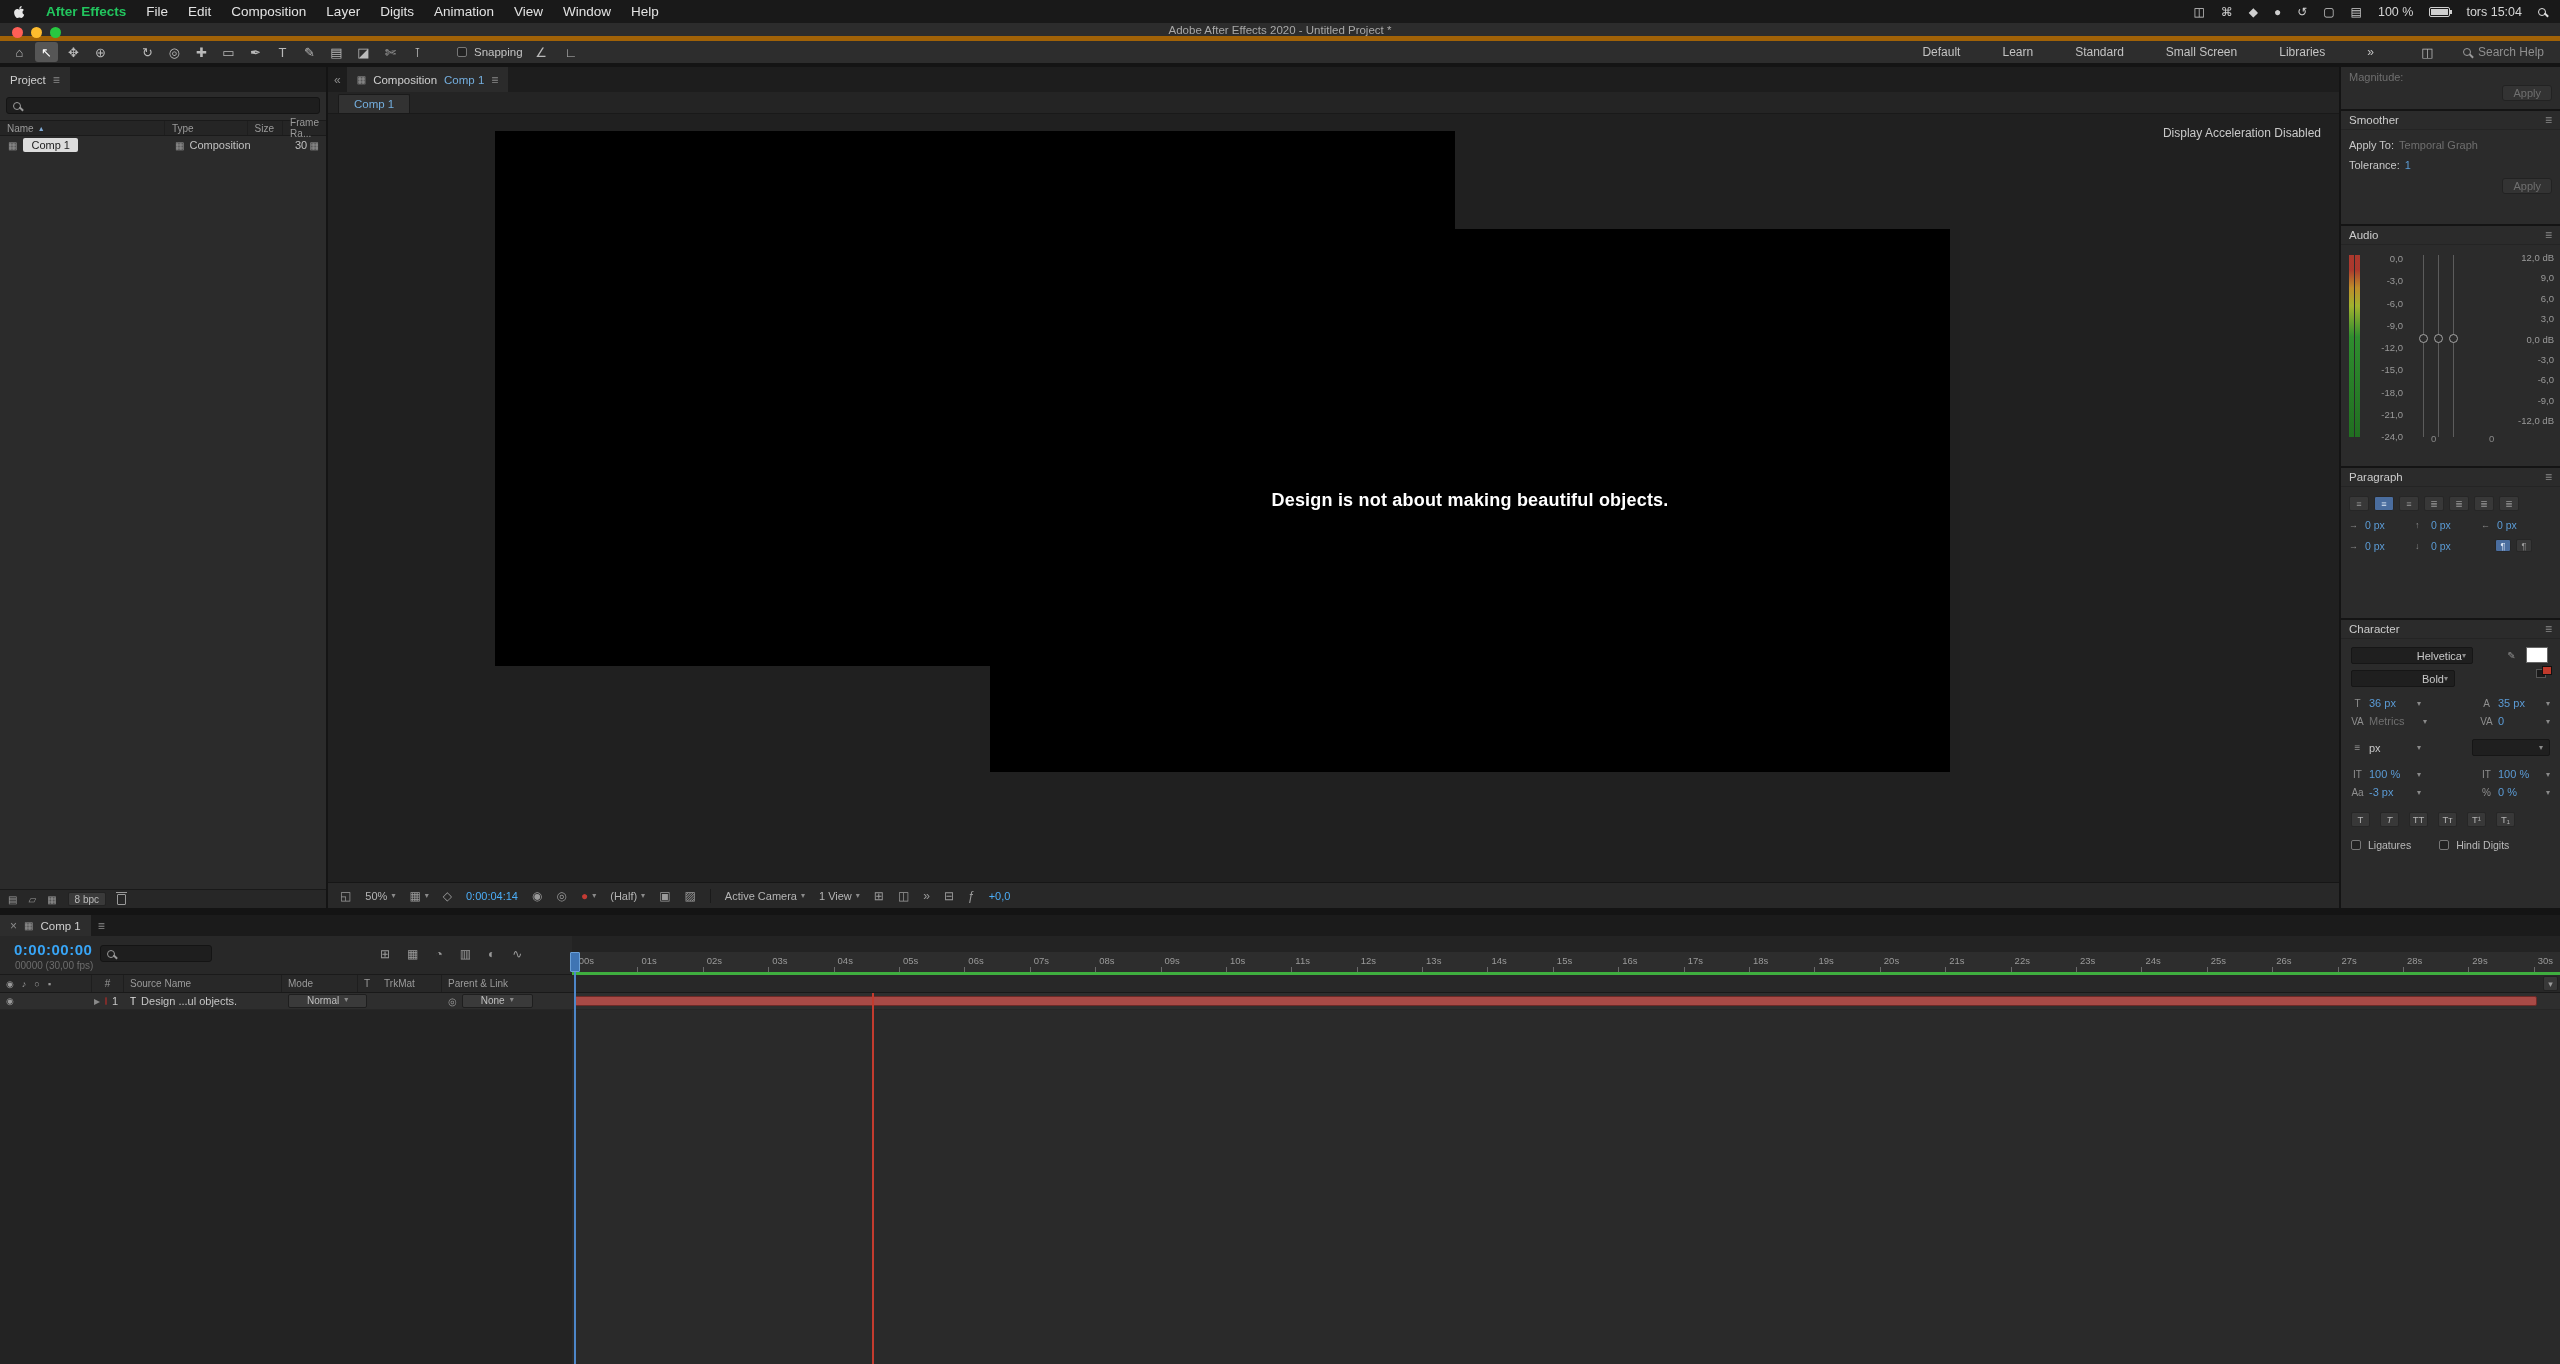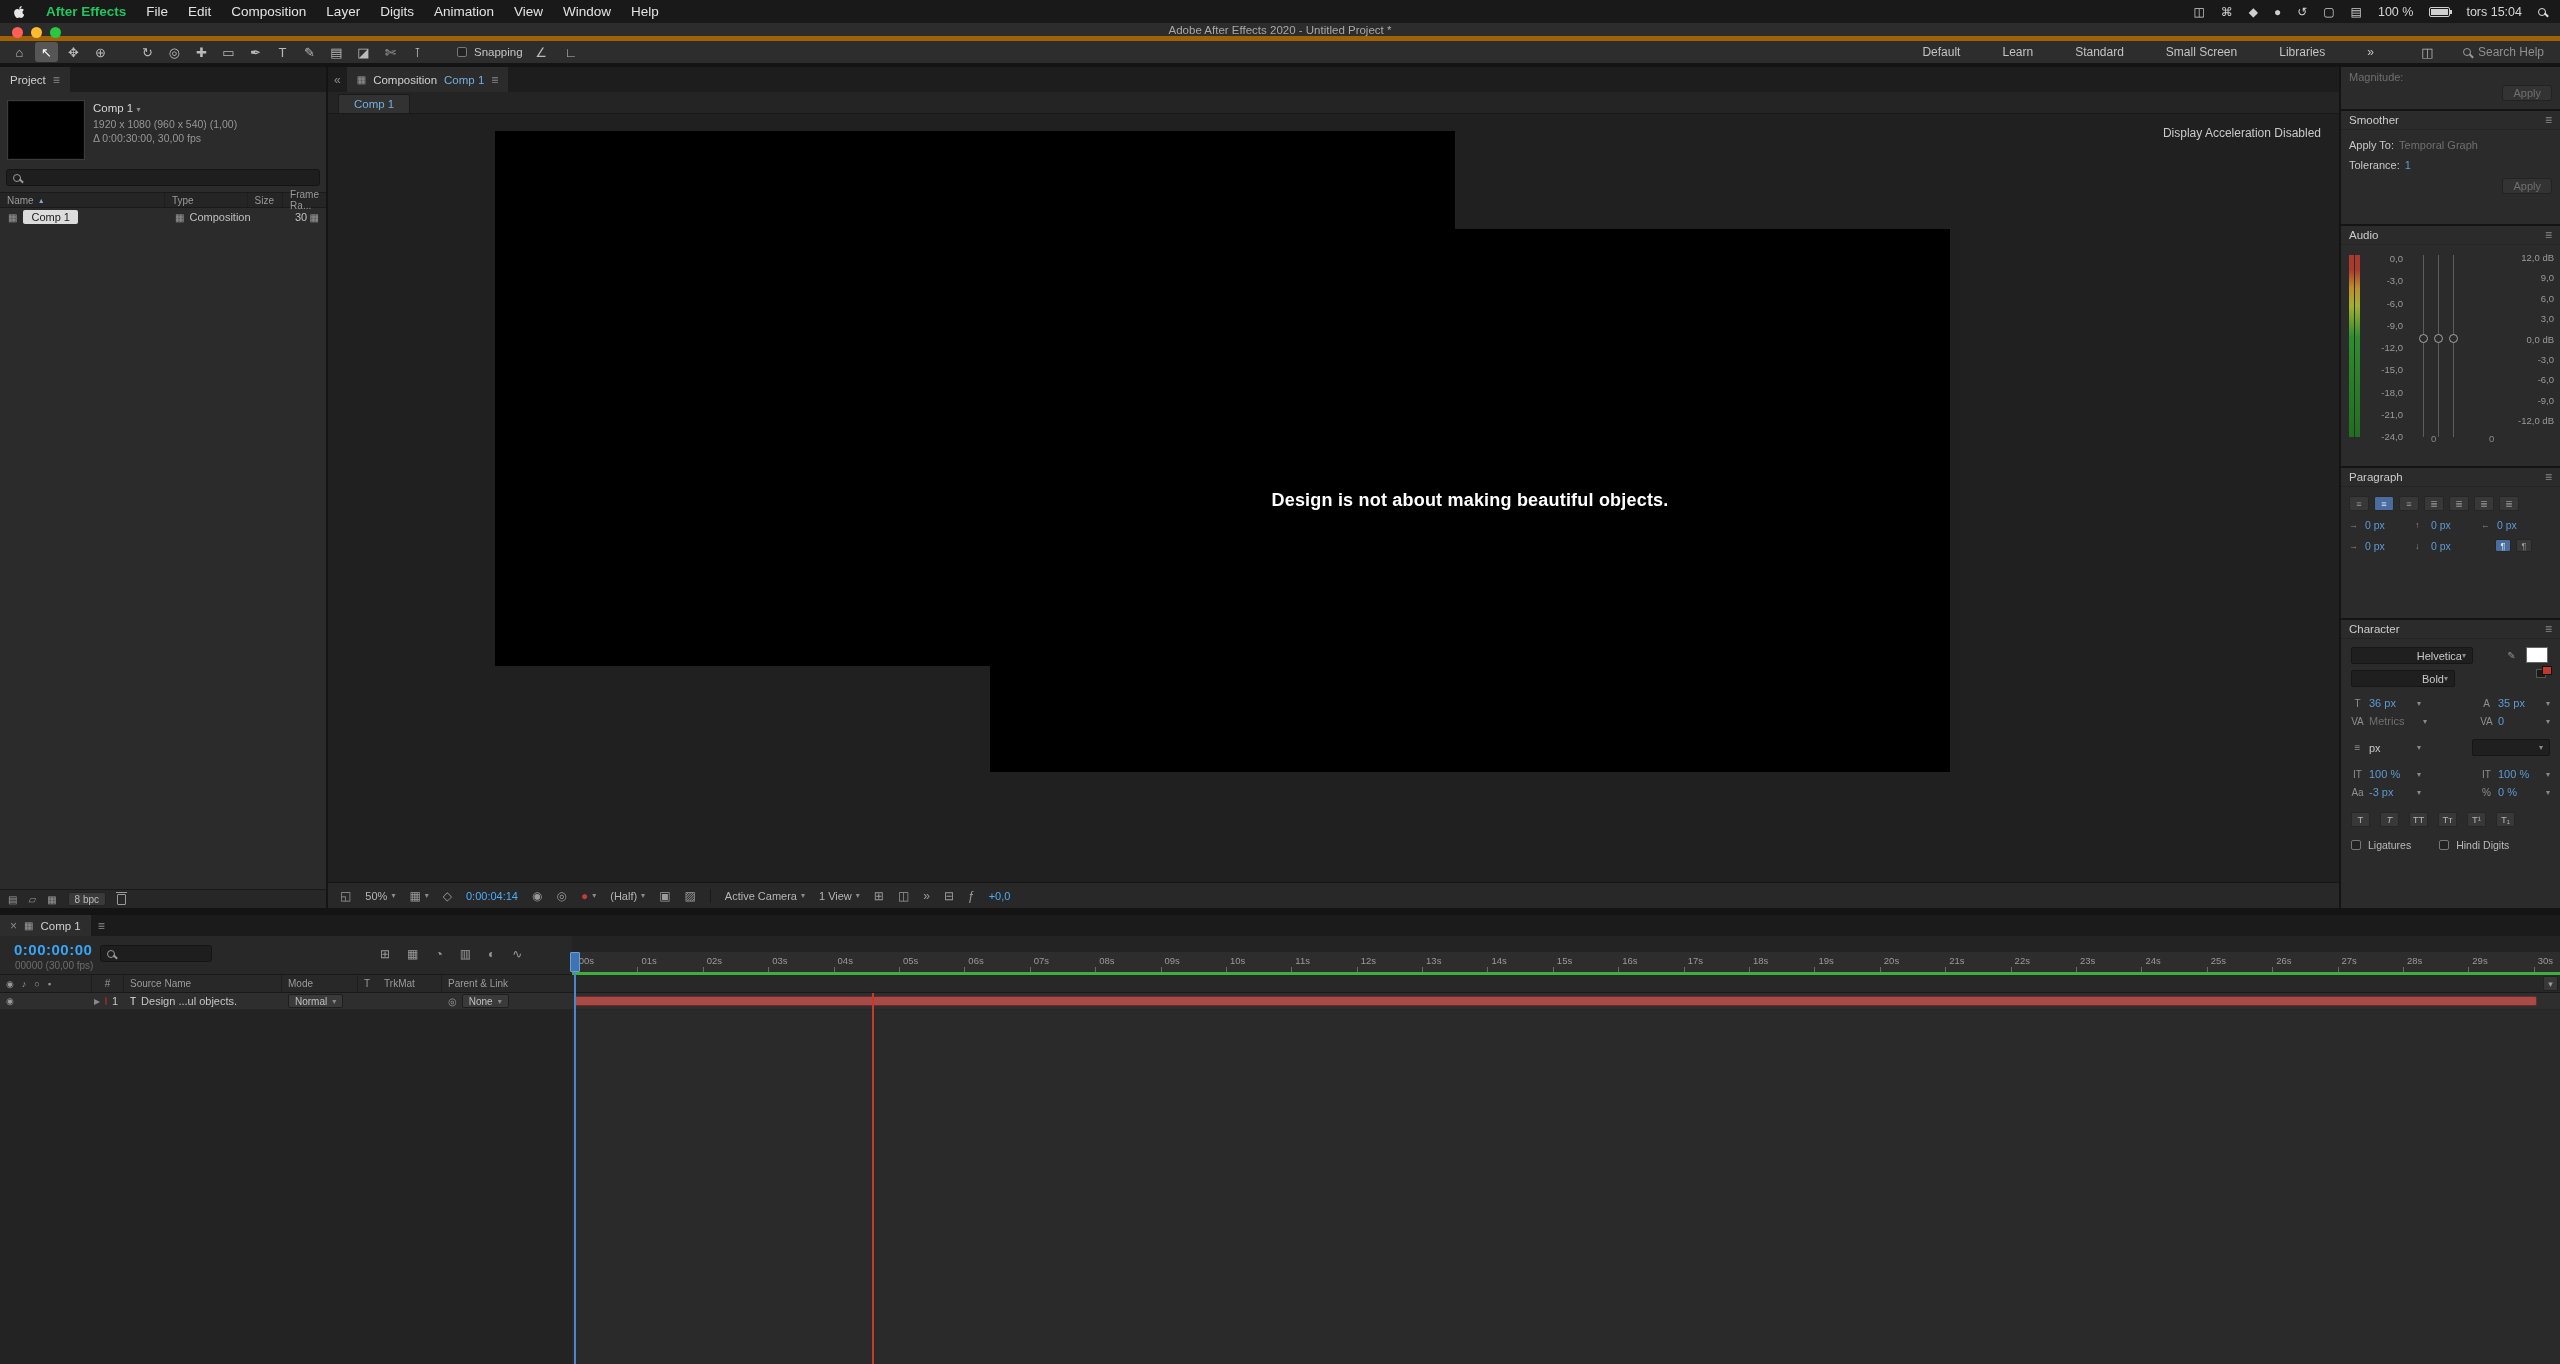--- a/index.html
+++ b/index.html
@@ -146,21 +146,21 @@
   .tl-heads{height:18px;display:flex;background:#282828;border-bottom:1px solid #191919;font-size:10px;
     color:#9a9a9a;align-items:stretch}
   .hc{display:flex;align-items:center;padding:0 6px;border-right:1px solid #1e1e1e;gap:8px}
   .hc1{width:92px}.hc2{width:32px;justify-content:center}.hc3{width:158px}.hc4{width:76px}
   .hc5{width:84px;gap:14px}.hc6{width:130px;border-right:none}
   .tl-layer{height:17px;display:flex;align-items:center;background:#2e2e2e;font-size:11px;color:#c6c6c6;
     border-bottom:1px solid #262626}
   .lc{display:flex;align-items:center;padding:0 6px;gap:5px;height:100%}
   .redchip{width:8px;height:8px;background:#b0413e;border:1px solid #7d2c2a;border-radius:1px}
   .modebox{height:14px;background:#3a3a3a;border:1px solid #1e1e1e;border-radius:2px;display:flex;
-    align-items:center;gap:5px;padding:0 6px;font-size:10px;color:#c0c0c0}
+    gap:5px;padding:0 18px;font-size:10px;color:#c0c0c0}
   .tl-right{position:absolute;left:572px;right:0;top:0;bottom:0;background:#2a2a2a}
   .tr-top{height:16px;background:#232323}
   .ruler{position:absolute;top:16px;left:0;right:0;height:20px;background:#2d2d2d;display:flex;overflow:hidden}
   .tick-cell{flex:0 0 65.4px;position:relative;font-size:9.5px;color:#9a9a9a;padding:3px 0 0 4px}
   .tick-cell::before{content:"";position:absolute;left:0;bottom:0;width:1px;height:5px;background:#6a6a6a}
   .cache-line{position:absolute;top:36px;left:0;right:0;height:3px;background:#3fae3f}
   .tr-heads{position:absolute;top:39px;height:18px;left:0;right:0;background:#282828;border-bottom:1px solid #191919}
   .layer-band{position:absolute;top:57px;height:17px;left:0;right:0;background:#2e2e2e;border-bottom:1px solid #262626}
   .layer-bar{position:absolute;top:60px;left:2px;width:1963px;height:10px;background:#a84a46;
     border:1px solid #6e2a27;border-radius:2px;z-index:2}
@@ -241,31 +241,20 @@
     <span class="mag"></span>
     <span>Search Help</span>
   </div>
 </div>
 
 <div class="panel project-panel">
   <div class="tabbar">
     <div class="tab">
       <span>Project</span>
       <span class="hamb">≡</span>
-    </div>
-  </div>
-  <div class="proj-info">
-    <div class="thumb"></div>
-    <div class="info-lines">
-      <div class="proj-name">
-        <span>Comp 1</span>
-        <span class="caret">▾</span>
-      </div>
-      <div class="proj-meta">1920 x 1080  (960 x 540) (1,00)</div>
-      <div class="proj-meta">Δ 0:00:30:00, 30,00 fps</div>
     </div>
   </div>
   <div class="search-row">
     <div class="search-box">
       <span class="mag"></span>
     </div>
   </div>
   <div class="ptable-head">
     <div class="pcol w-name">
       <span>Name</span>

